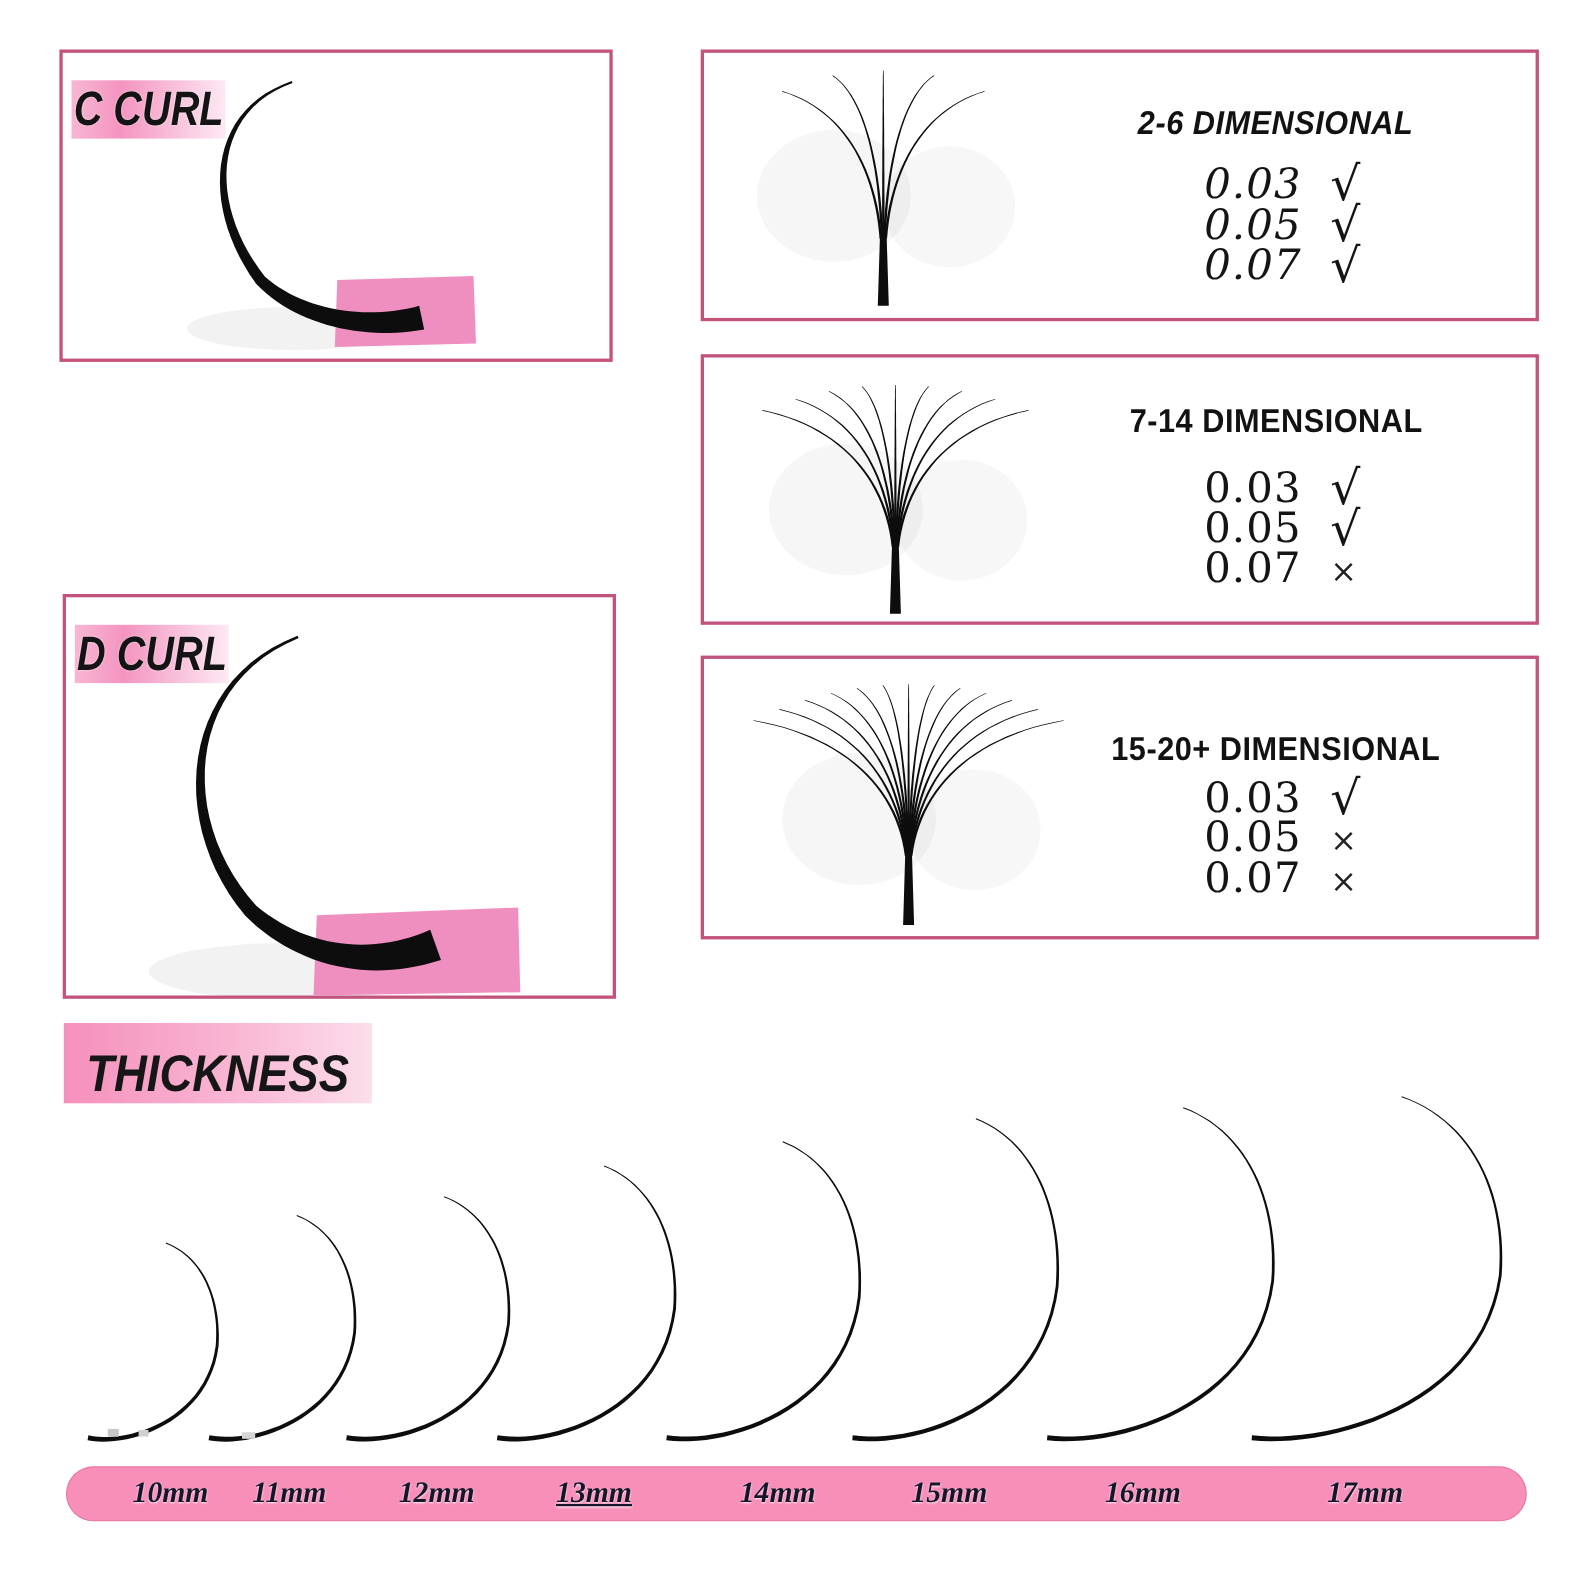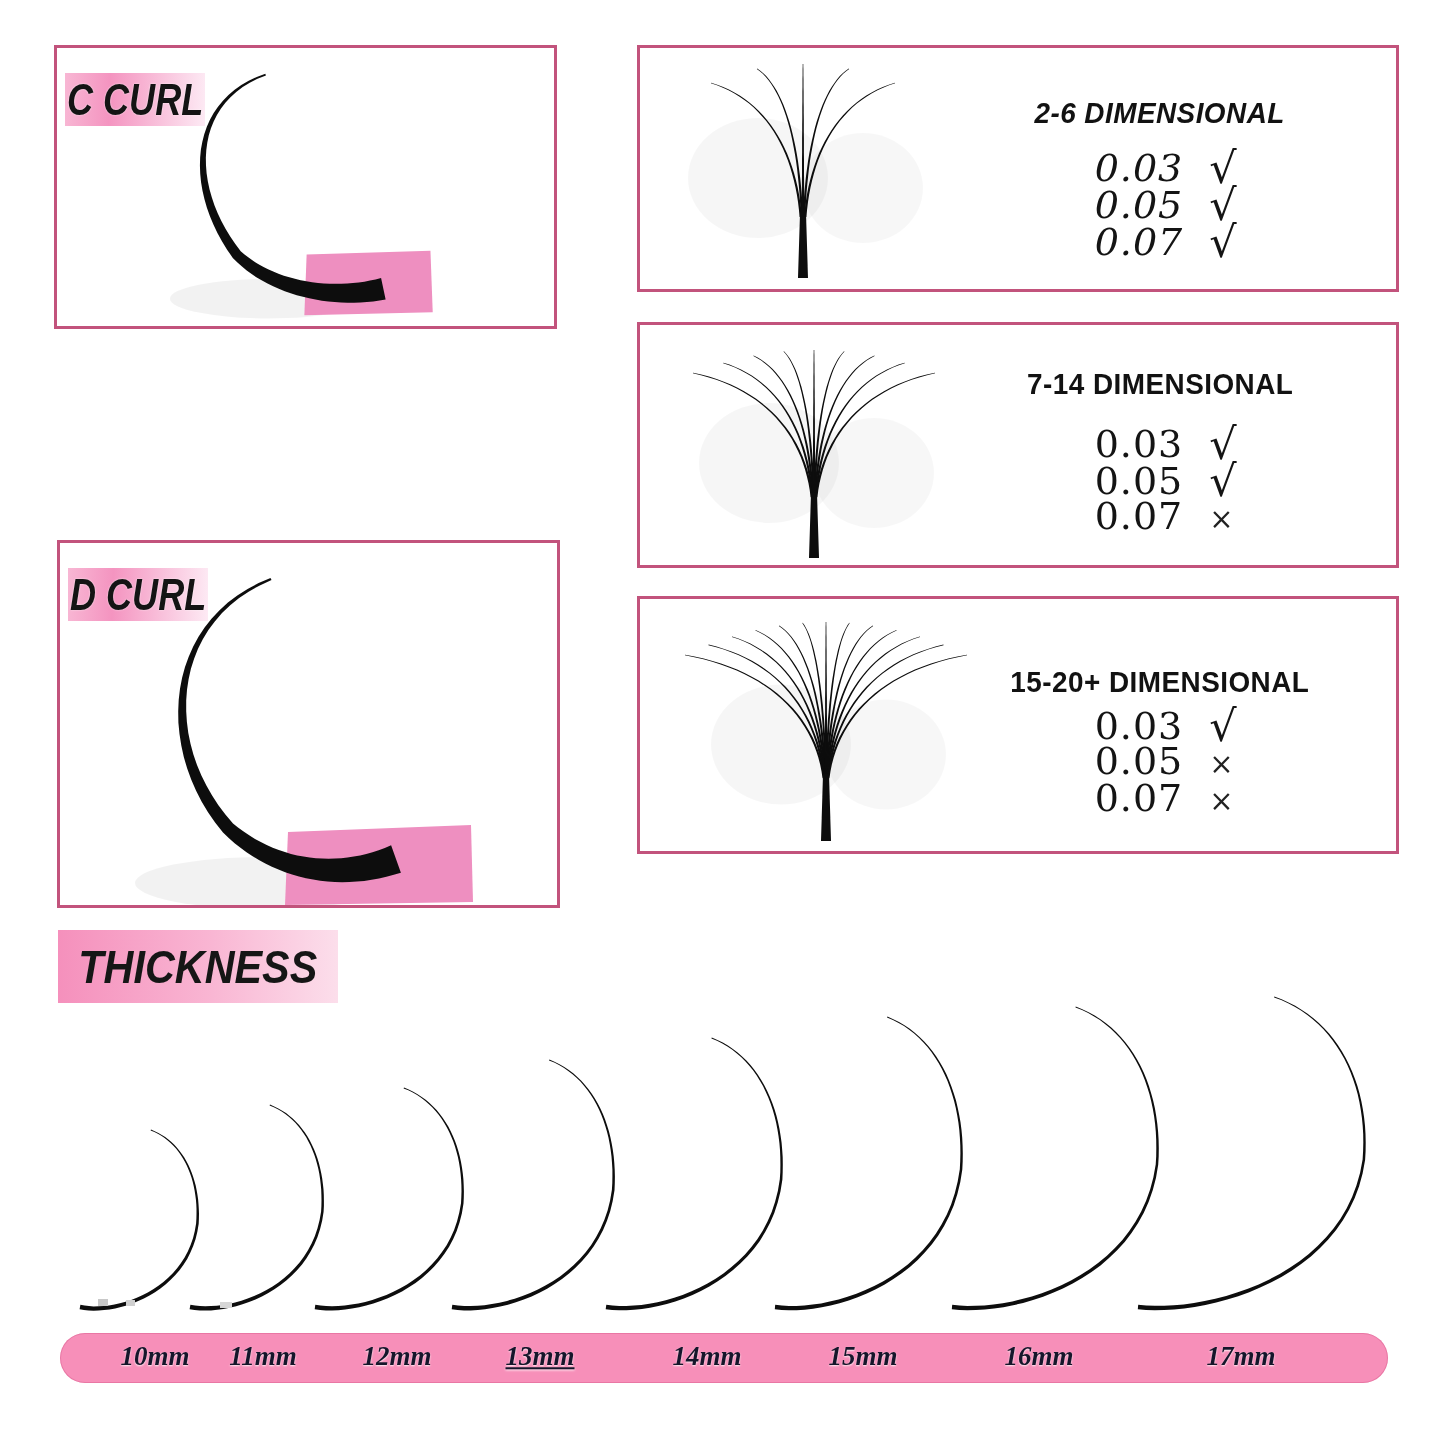--- a/index.html
+++ b/index.html
@@ -26,21 +26,21 @@
       letter-spacing:0.5px;transform:scaleX(0.93);white-space:nowrap;}
   .spec-rows{position:absolute;left:400px;width:280px;z-index:2;}
   .spec-row{display:flex;justify-content:center;align-items:baseline;gap:26px;height:37px;}
   .spec-value{font-family:"DejaVu Serif",serif;font-size:38px;color:#141414;letter-spacing:1px;line-height:37px;}
   .spec-mark{width:56px;text-align:left;line-height:37px;}
   .spec-mark.check{font-family:"DejaVu Serif",serif;font-size:43px;color:#141414;position:relative;top:2px;}
   .spec-mark.cross{font-family:"DejaVu Serif",serif;font-size:29px;color:#222;}
   
   .thickness-heading{position:absolute;left:58px;top:930px;width:280px;height:73px;
       background:linear-gradient(90deg,#f590bc 0%,#f9b6d3 55%,#fcdeeb 100%);
-      display:flex;align-items:center;justify-content:center;}
+      display:flex;align-items:flex-end;justify-content:center;}
   .thickness-heading span{display:inline-block;font-style:italic;font-weight:700;font-size:47px;
       color:#161616;transform:scaleX(0.88);white-space:nowrap;}
   .curves-svg{position:absolute;left:0;top:980px;width:1445px;height:365px;display:block;}
   .length-bar{position:absolute;left:60px;top:1333px;width:1328px;height:50px;border-radius:25px;
       background:var(--length-bar,#f78fb9);box-shadow:inset 0 0 0 1px rgba(214,90,140,0.45);}
   .length-label{position:absolute;top:50%;transform:translate(-50%,-54%);
       font-family:"Liberation Serif",serif;font-style:italic;font-weight:600;font-size:27px;
       color:var(--length-text,#16162b);text-shadow:0 1px 2px rgba(255,255,255,0.9);white-space:nowrap;margin-left:40px;}
 </style>
 </head>

